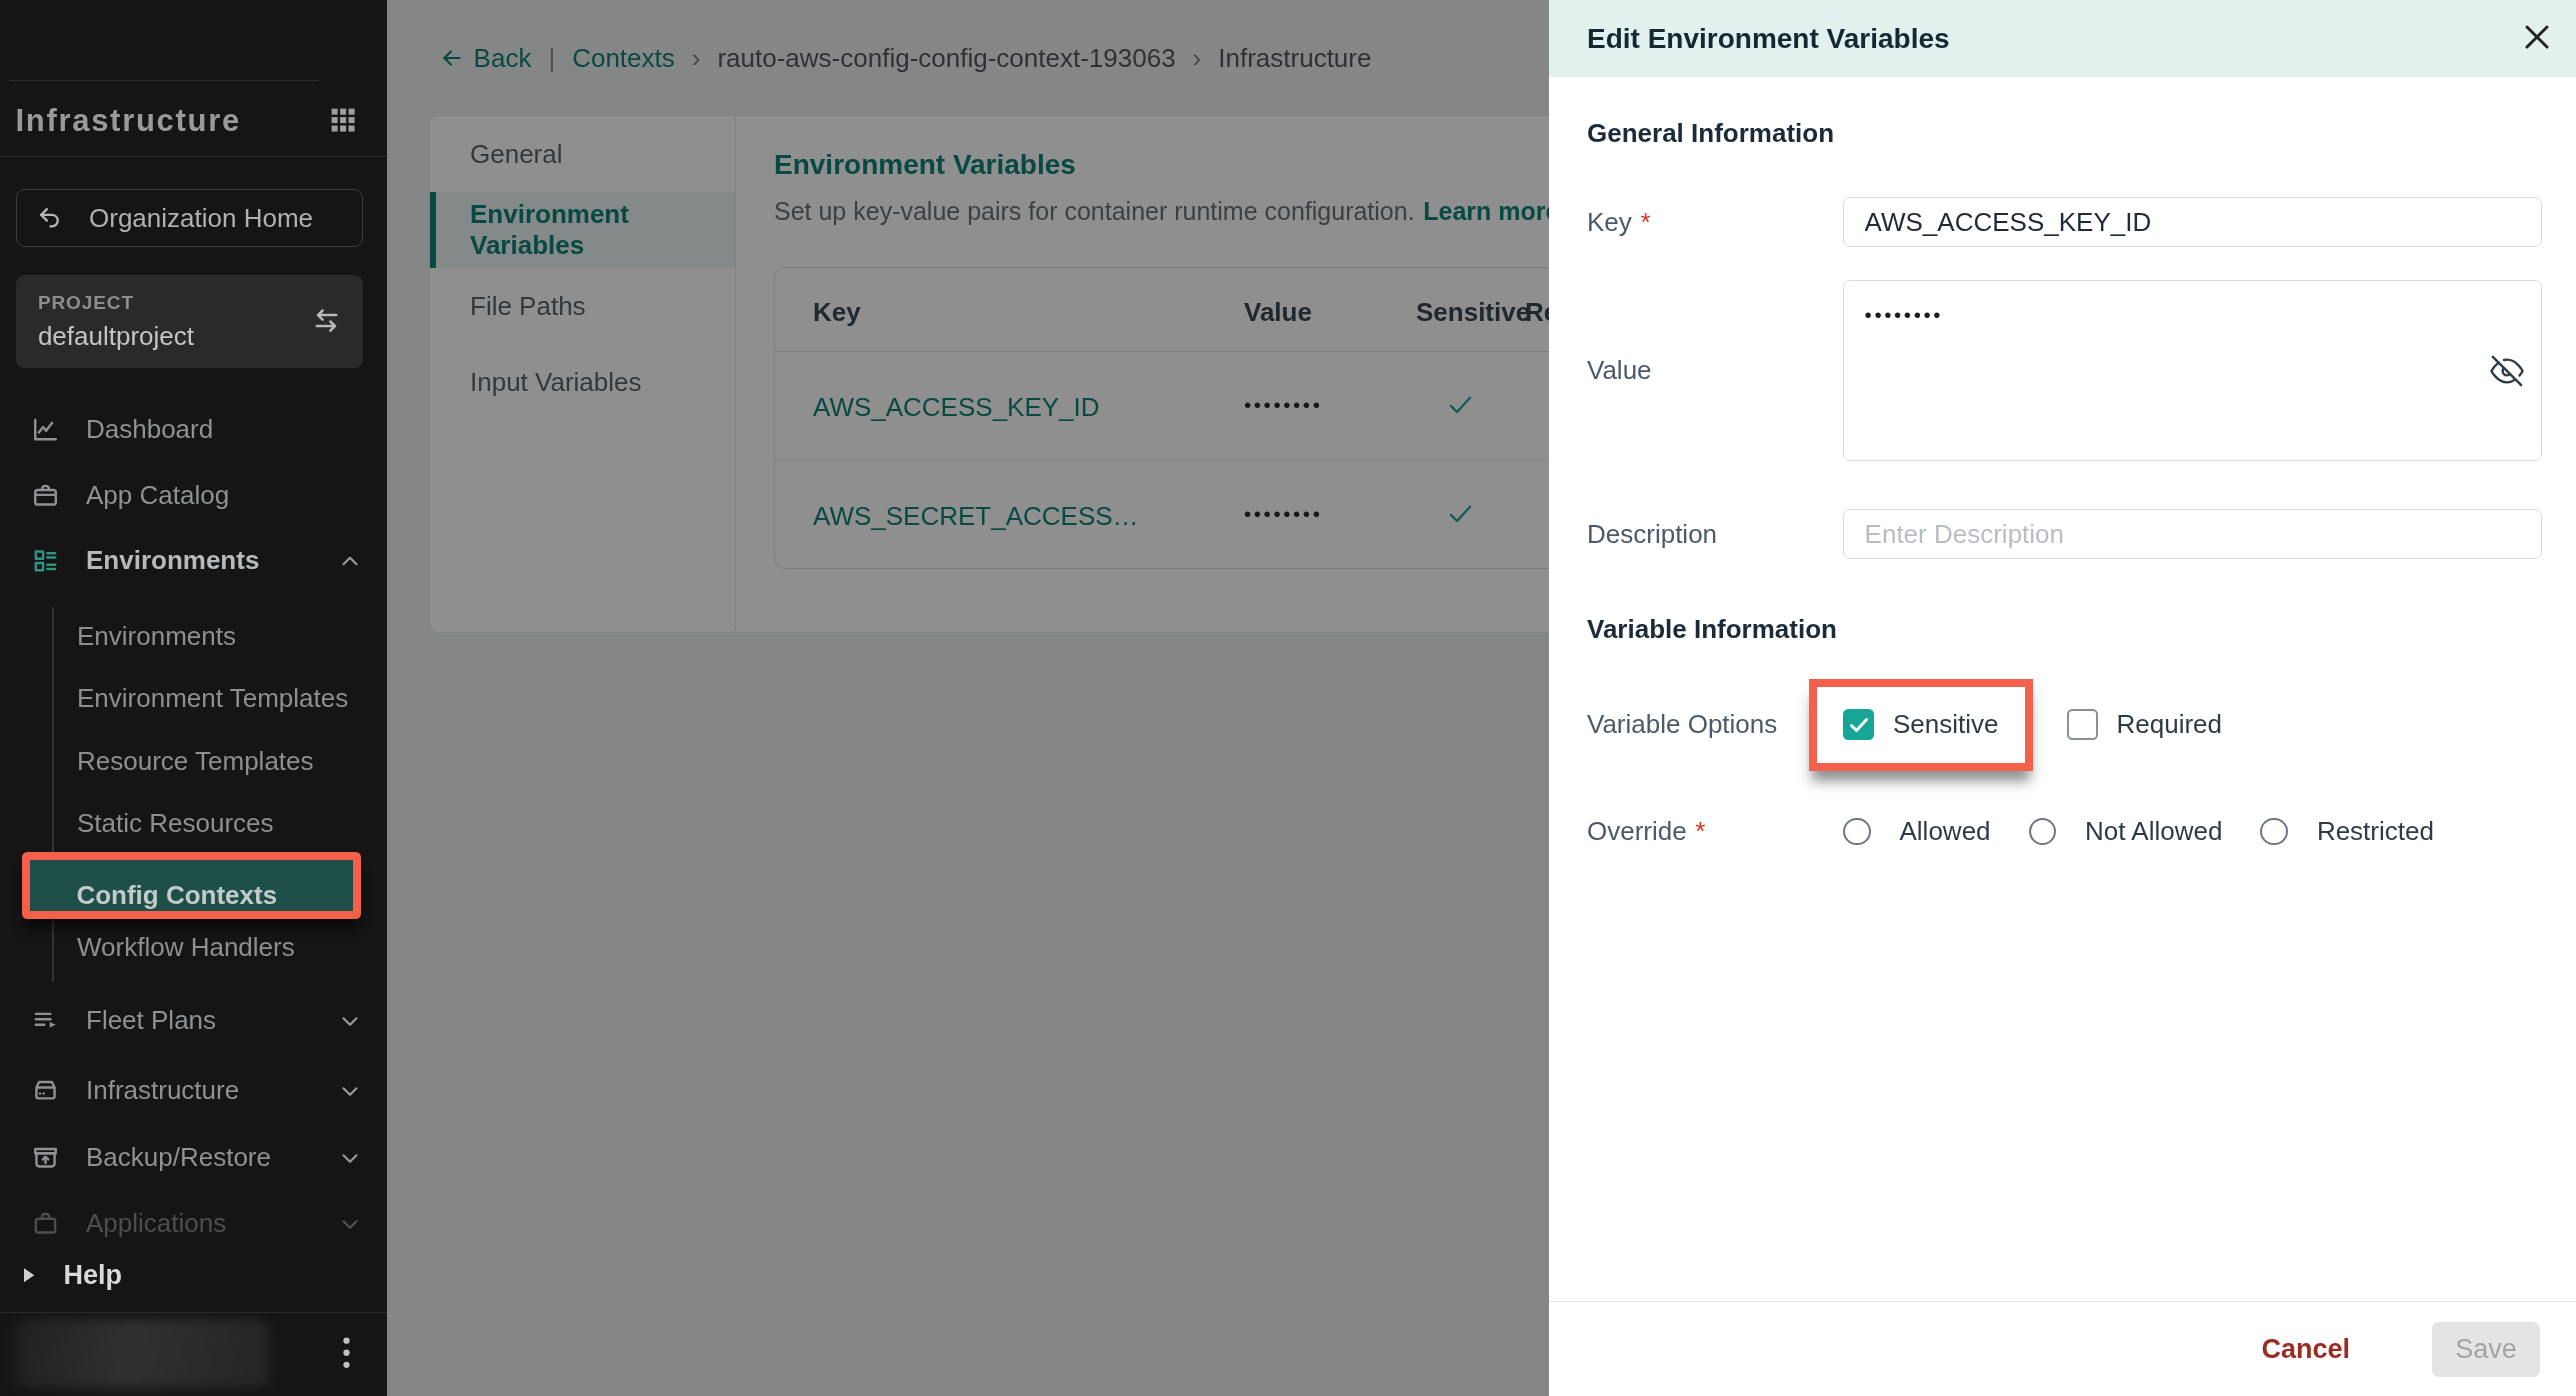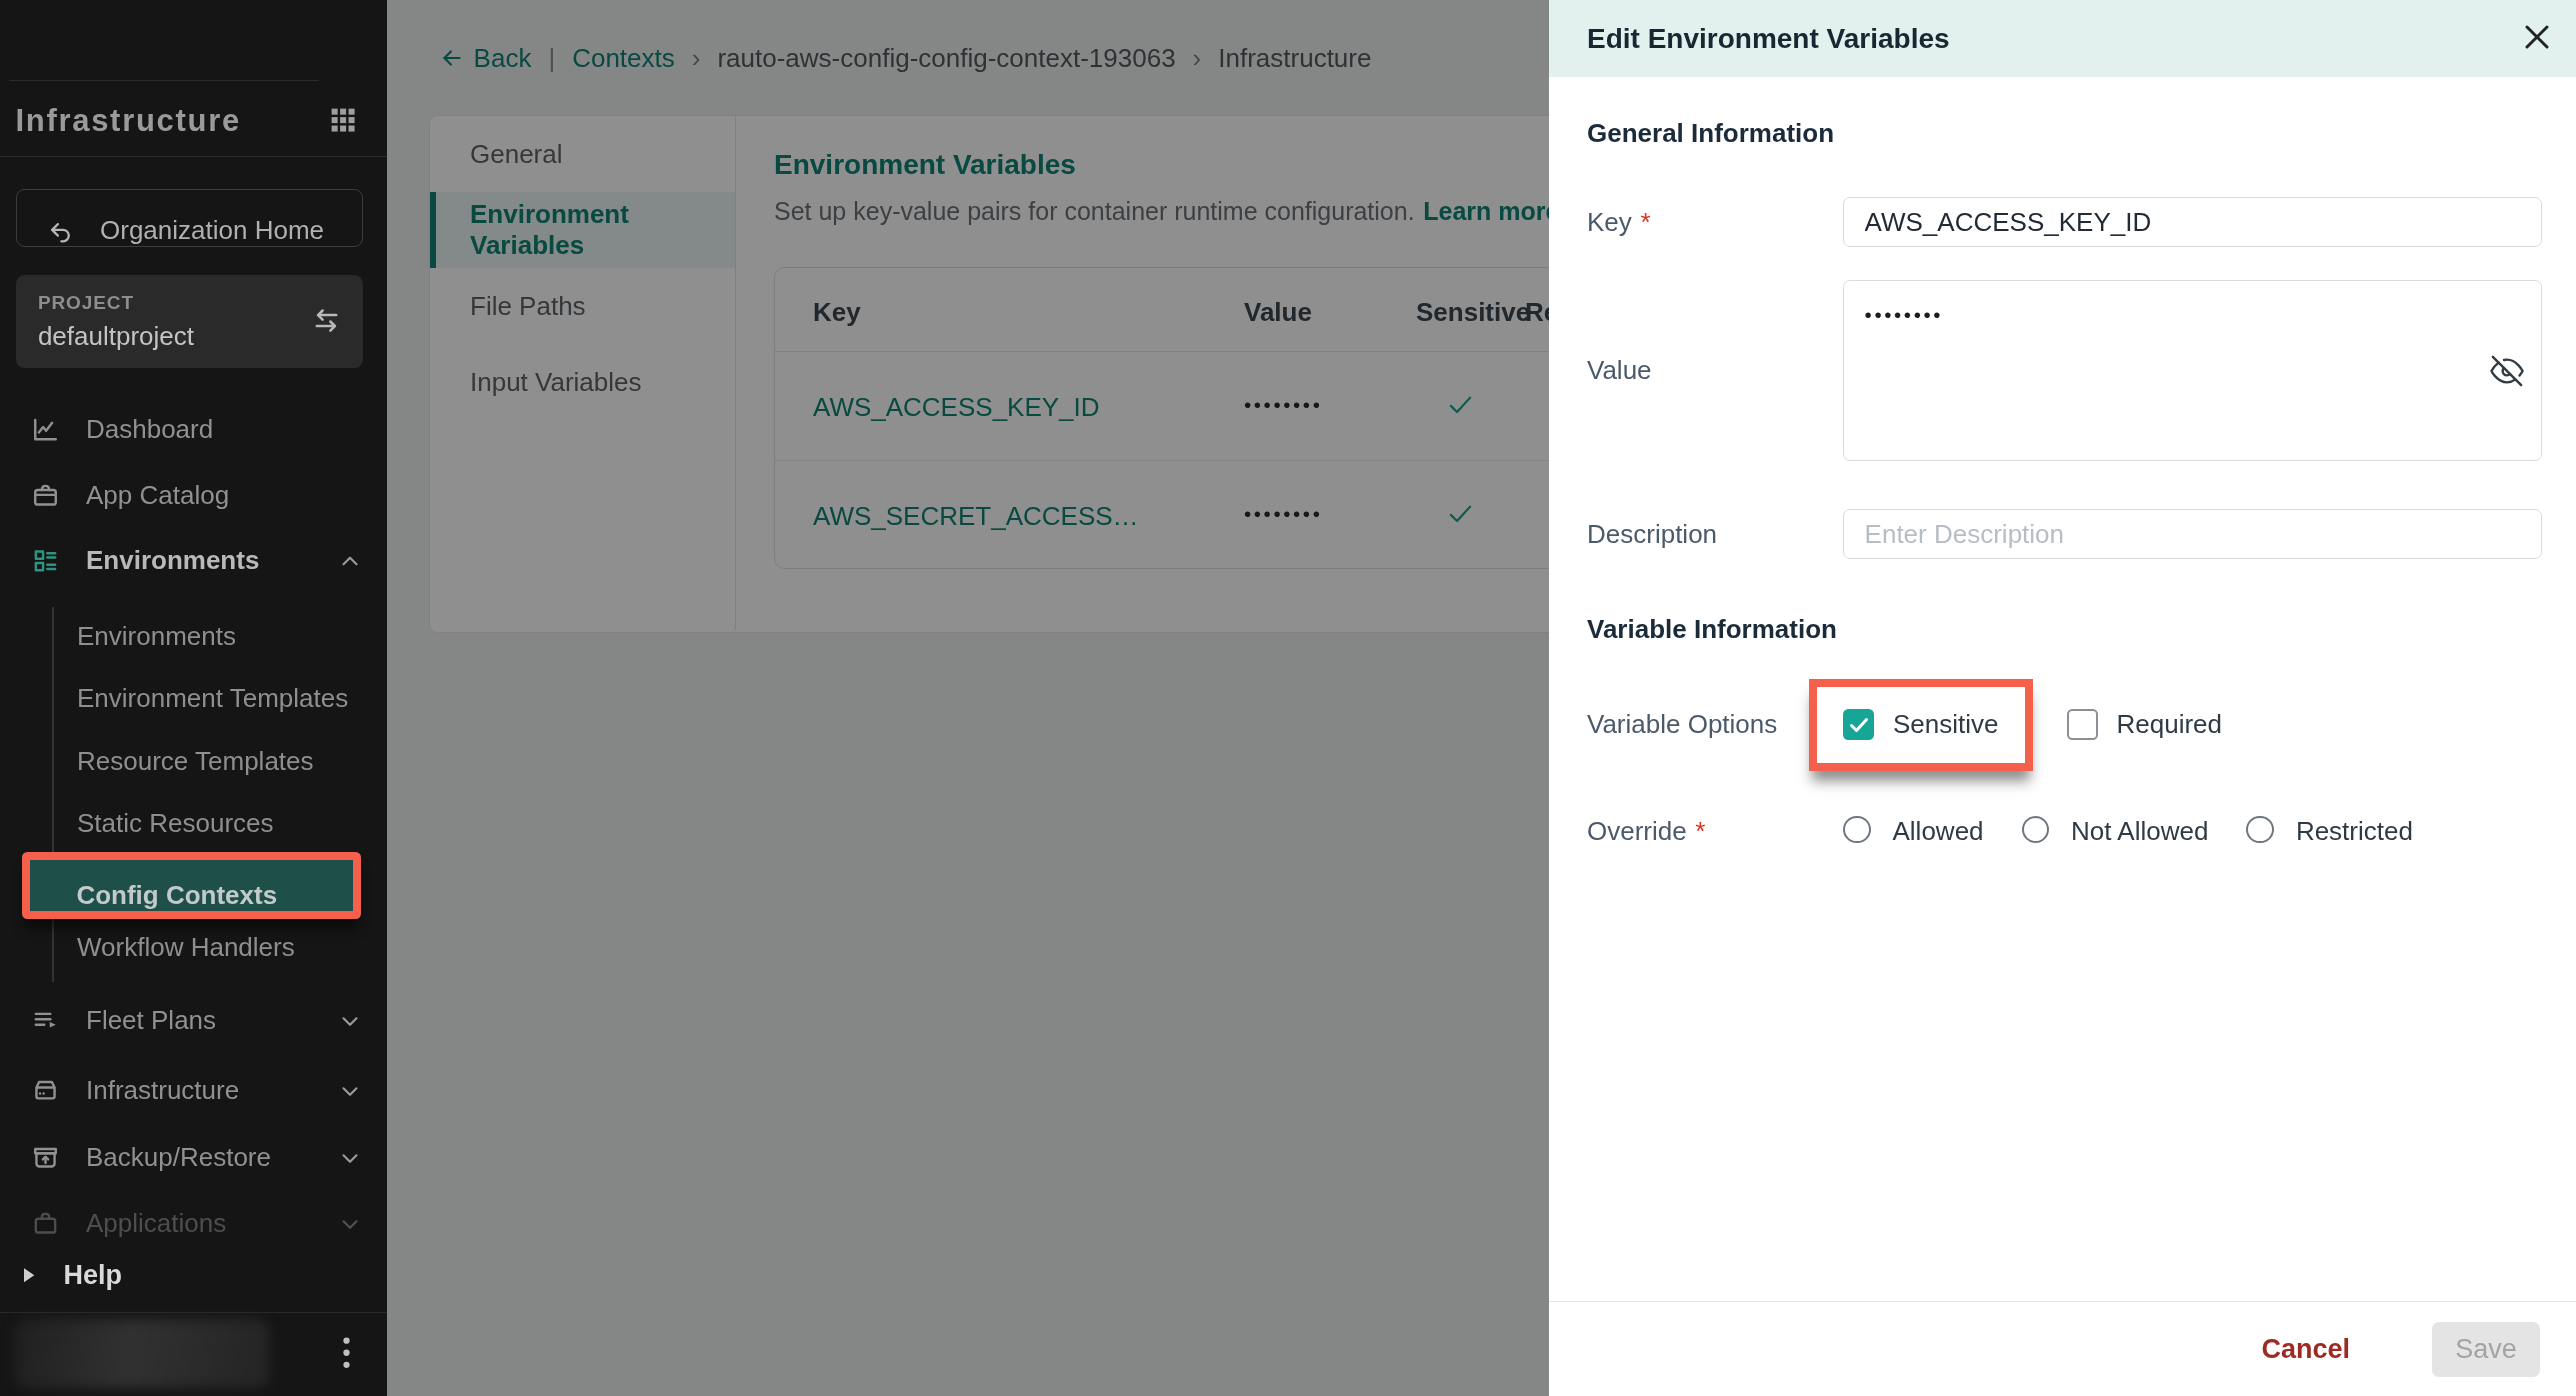--- a/index.html
+++ b/index.html
@@ -8,22 +8,22 @@
   .screen { position:relative; width:2576px; height:1396px; overflow:hidden; }
 
   
   .sidebar { position:absolute; left:0; top:0; width:387px; height:1396px;
     background:#151515; z-index:20; }
   .s-div { position:absolute; height:0.9px; background:#2c2c2c; }
   .s-title { position:absolute; left:15.5px; top:103px; font-size:31px; font-weight:700;
     letter-spacing:1.7px; color:#9a9a9a; }
   .grid-icon { position:absolute; left:328px; top:105px; width:29px; height:29px; color:#9f9f9f; }
   .org-home { position:absolute; left:15.5px; top:189px; width:347px; height:58px;
-    border:1.7px solid #3d3d3d; border-radius:8.6px; display:flex; align-items:flex-end;
-    color:#b5b5b5; cursor:pointer;padding-left:11px; }
+    border:1.7px solid #3d3d3d; border-radius:8.6px; display:flex; align-items:center;
+    color:#b5b5b5; cursor:pointer; }
   .org-home svg { width:27.5px; height:27.5px; margin-left:19px; }
   .org-home span { margin-left:26px; font-size:26px; color:#b0b0b0; }
   .project { position:absolute; left:15.5px; top:275px; width:347px; height:93px;
     background:#2a2a2a; border-radius:8.6px; }
   .project .p-label { position:absolute; left:22.4px; top:17px; font-size:19px; font-weight:700;
     letter-spacing:0.9px; color:#8d8d8d; }
   .project .p-name { position:absolute; left:22.4px; top:46px; font-size:26px; color:#c4c4c4; }
   .project .swap { position:absolute; right:20.6px; top:31px; width:31px; height:31px; color:#b9b9b9; }
   .s-item { position:absolute; left:0; width:387px; height:65px; display:flex;
     align-items:center; cursor:pointer; color:#8f9193; font-size:26px; }
@@ -113,21 +113,21 @@
   .hl-drawer { margin-left:-34px; border:8.6px solid var(--highlight,#f4604c); background:#fff;
     box-shadow:0 13.8px 12px -3.4px rgba(30,30,30,.5); padding:22.4px 26px; display:flex; align-items:center; }
   .chk { width:31px; height:31px; border-radius:5.2px; flex:none; cursor:pointer; }
   .chk.on { background:var(--checkbox,#17a695); display:flex; align-items:center; justify-content:center; }
   .chk.on svg { width:24px; height:24px; color:#fff; }
   .chk.off { border:2.6px solid #8b9097; background:#fff; }
   .chk-lbl { margin-left:19px; font-size:26px; color:#2e3b47; cursor:pointer; }
   .req-group { display:flex; align-items:center; margin-left:34px; }
   .row-override { margin-top:45px; }
   .radio-group { display:flex; align-items:center; gap:38px; }
-  .radio-opt { display:flex; align-items:flex-start; gap:22px; cursor:pointer; }
+  .radio-opt { display:flex; align-items:center; gap:29px; cursor:pointer; }
   .radio { width:27.5px; height:27.5px; border-radius:50%; border:2.6px solid #6f7680; background:#fff; flex:none; }
   .radio-txt { font-size:26px; color:#2e3b47; white-space:nowrap; }
   .row-selectors { margin-top:55px; }
   .add-selector { font-size:26px; font-weight:700; color:var(--accent,#0f8374); cursor:pointer; }
   .row-immutable { margin-top:52px; }
   .info-ic { width:24px; height:24px; color:#4b5a6b; margin-left:5.2px; }
   .toggle { position:relative; width:57px; height:36px; cursor:pointer; }
   .toggle .track { position:absolute; left:8.6px; top:7.7px; width:48px; height:21.5px; border-radius:11.2px; background:#939393; }
   .toggle .knob { position:absolute; left:0; top:1.7px; width:33px; height:33px; border-radius:50%;
     background:#fbfbfb; box-shadow:0 2.6px 6px rgba(0,0,0,.4); }

